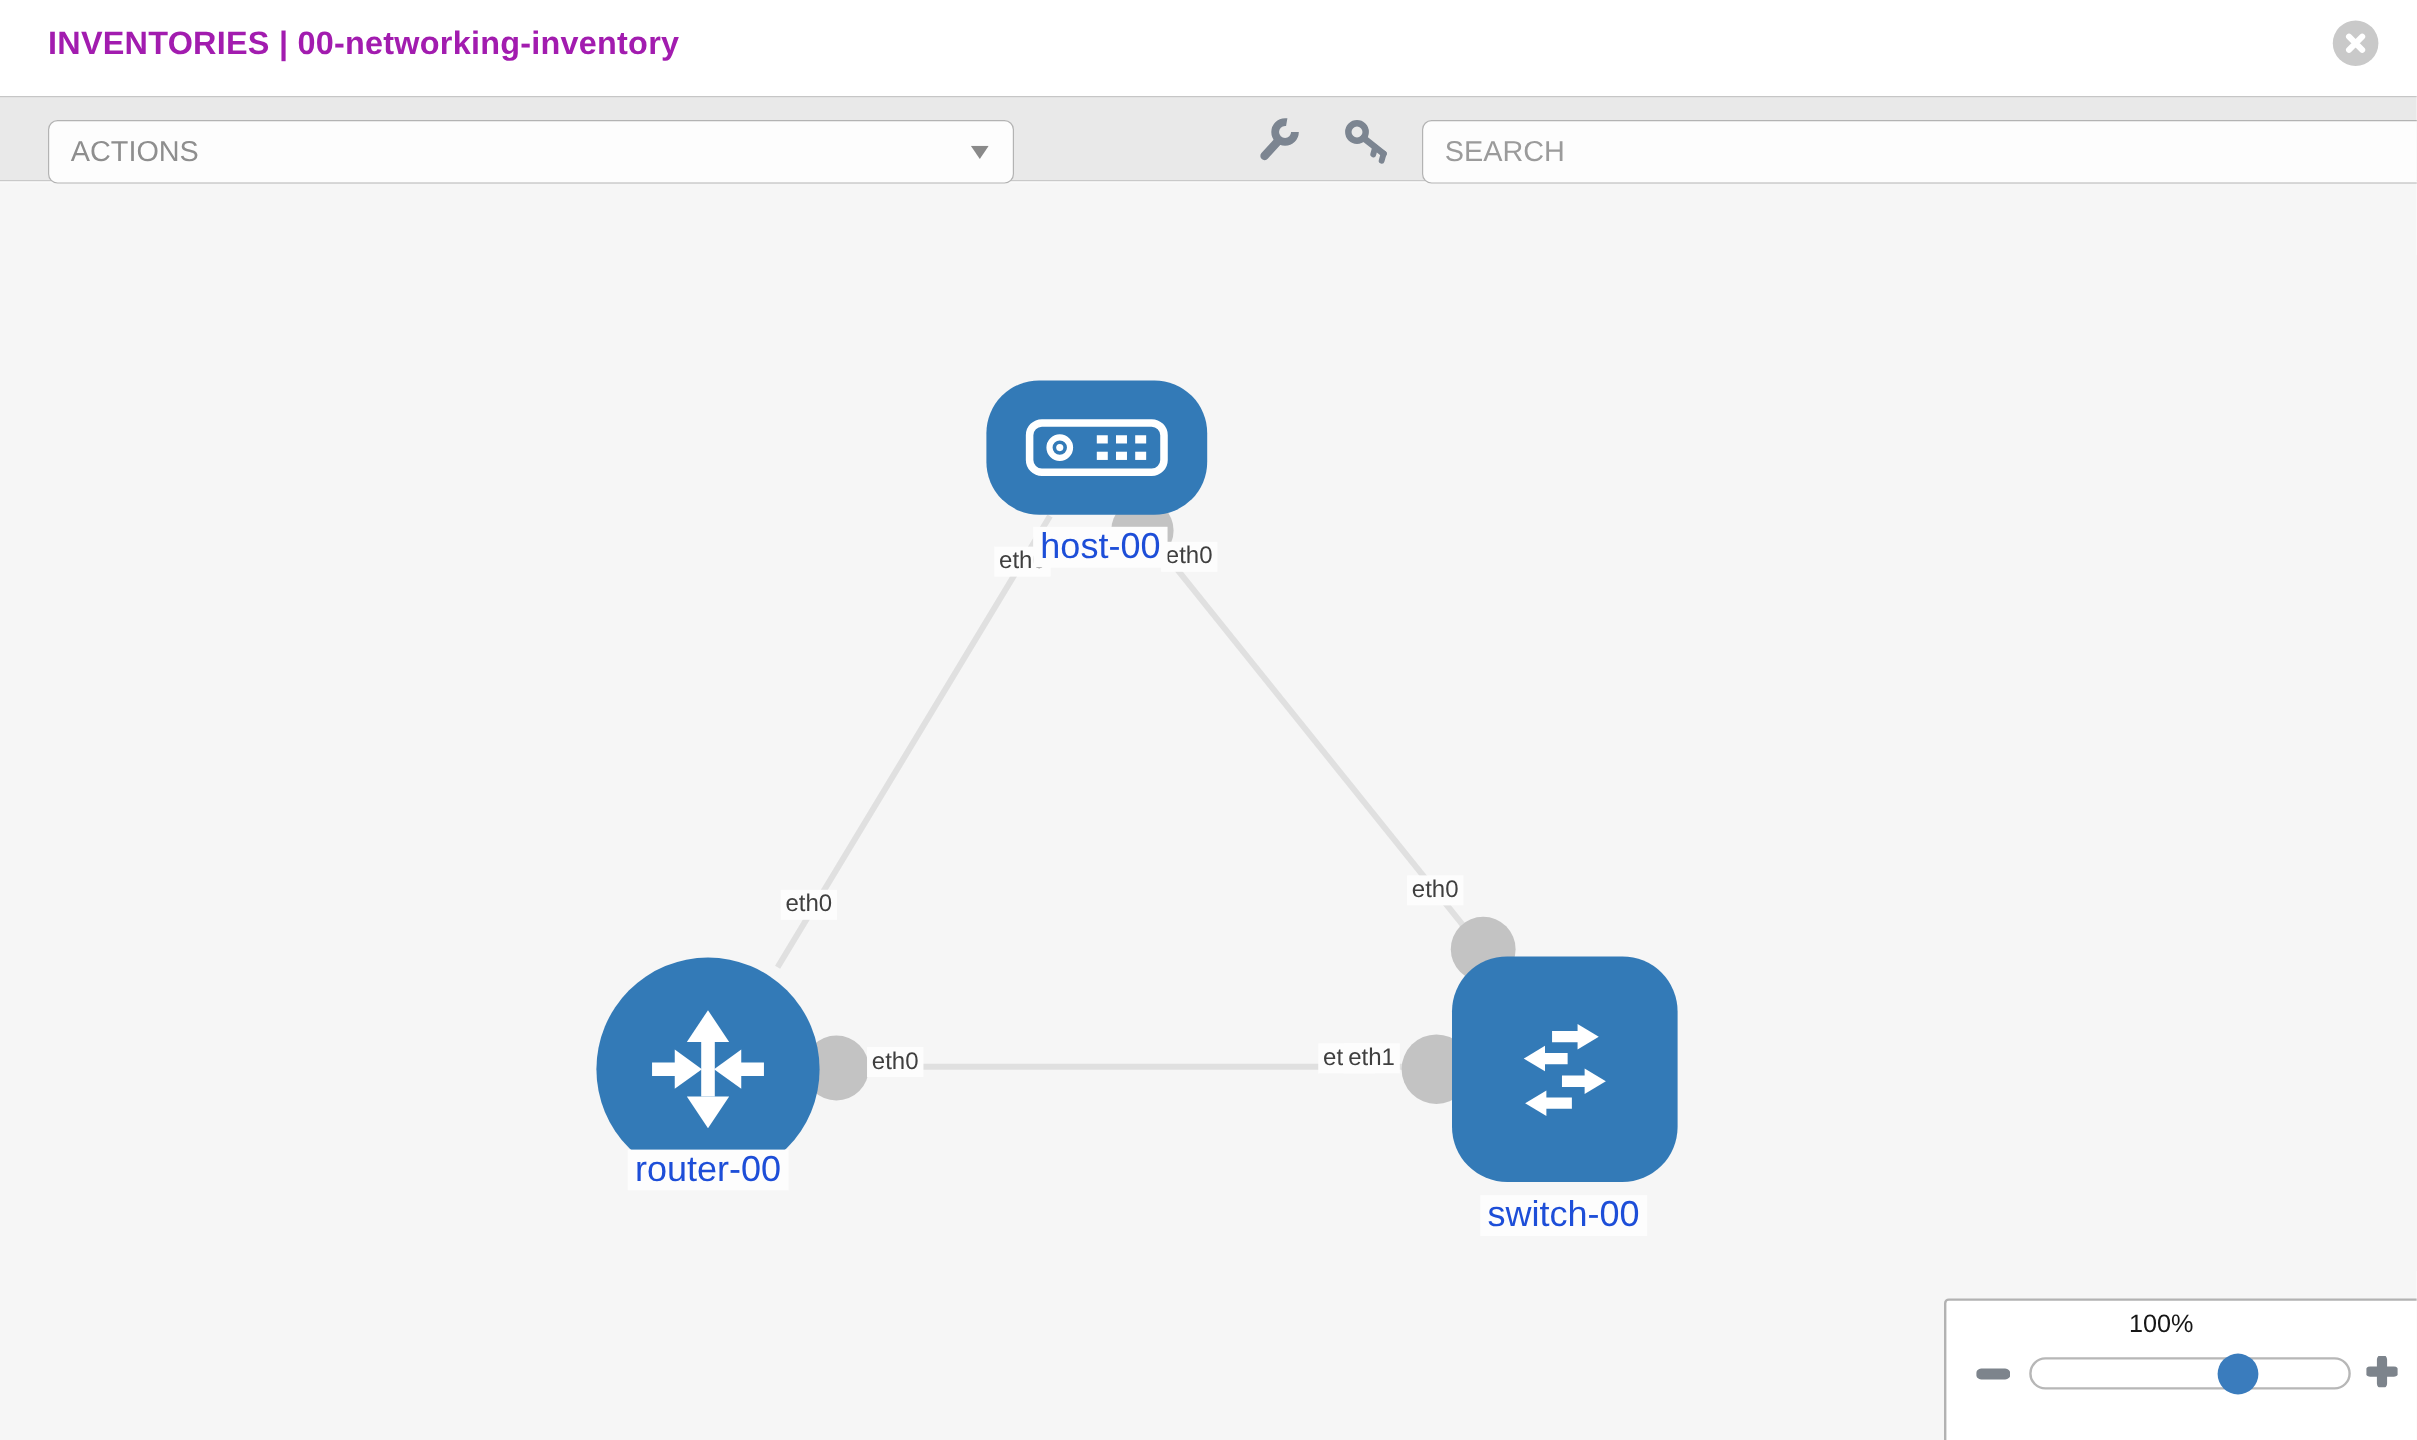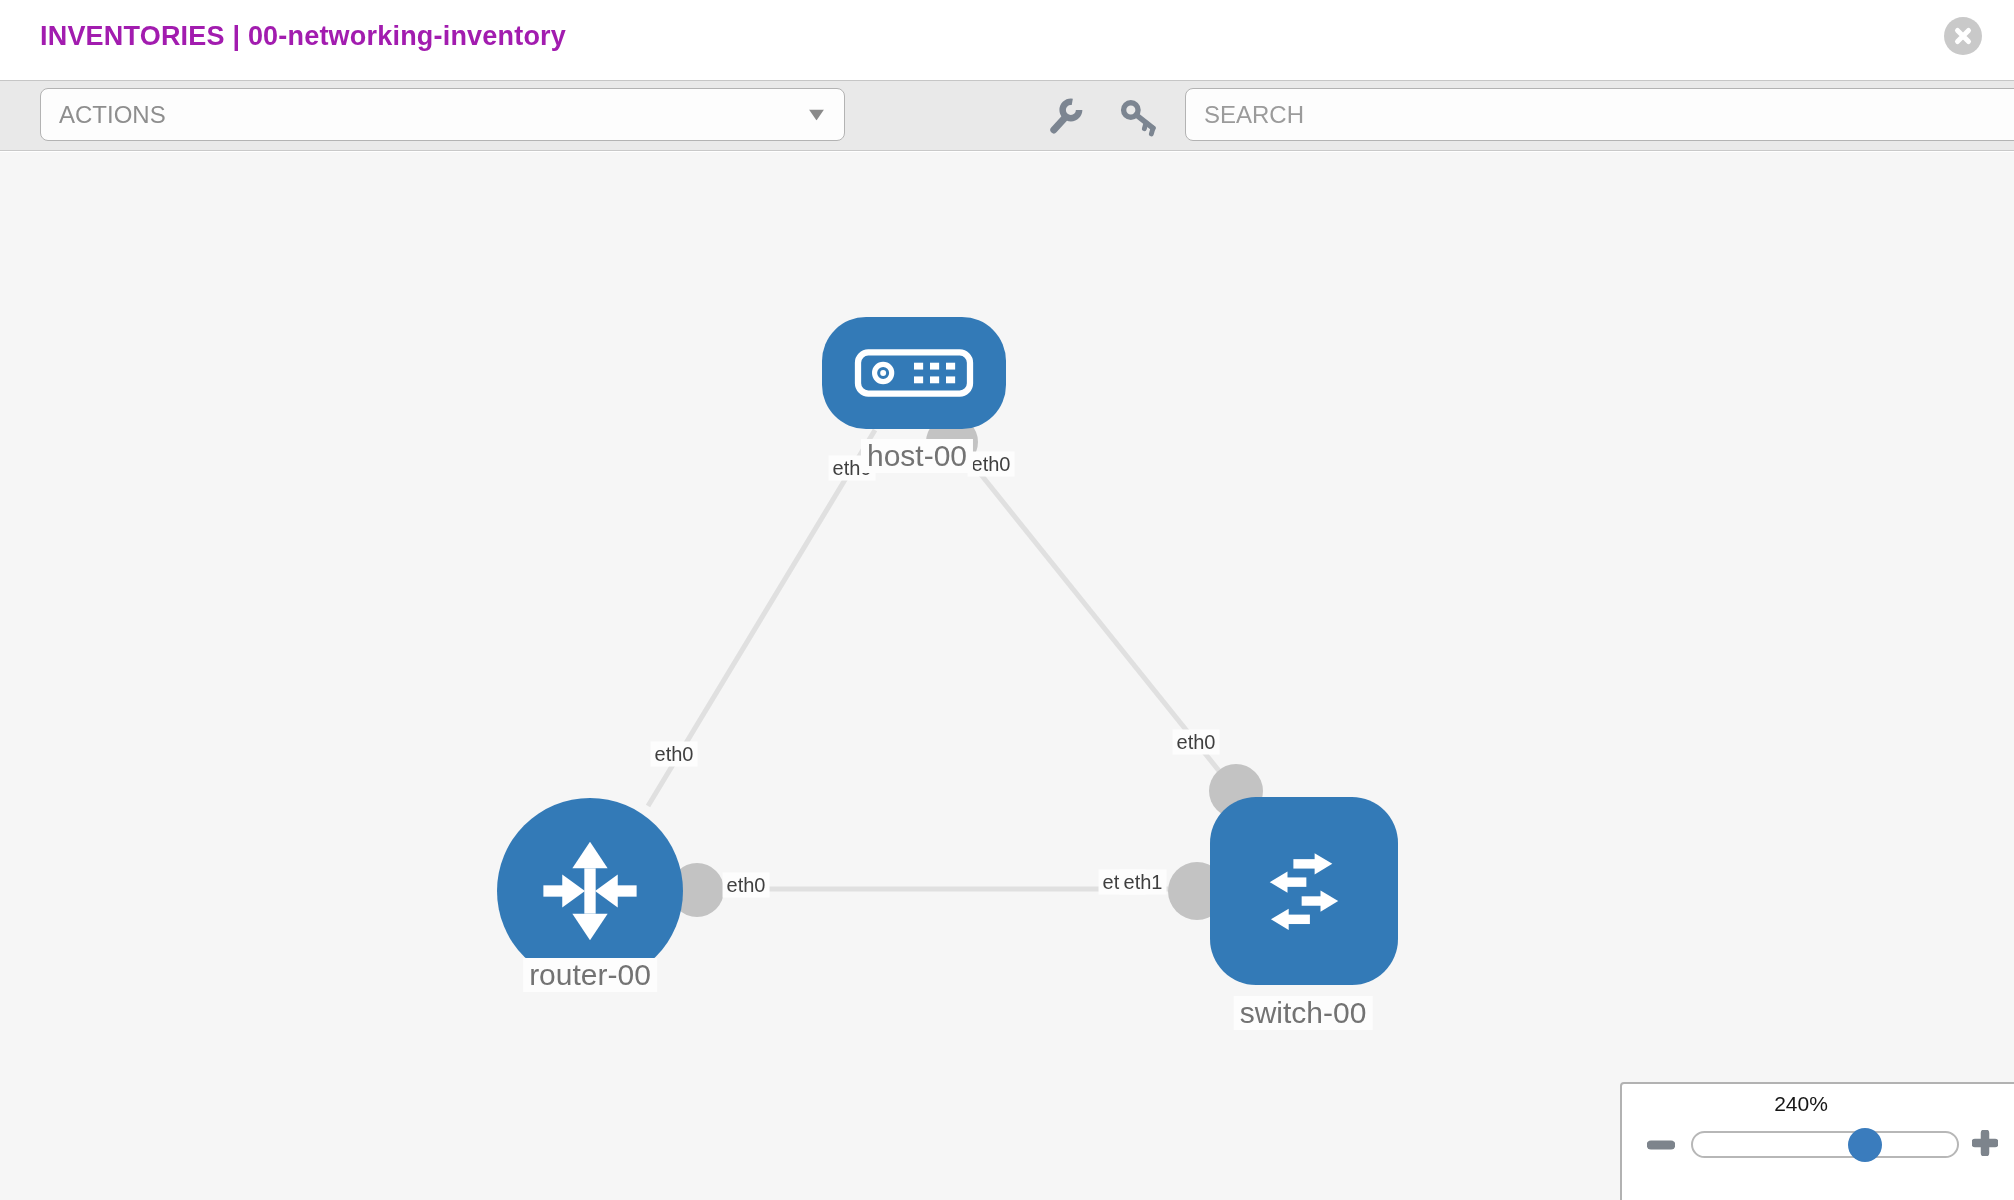--- a/index.html
+++ b/index.html
@@ -22,21 +22,21 @@
     border-radius:50%; background:#c9c9c9; border:none; cursor:pointer;
     display:flex; align-items:center; justify-content:center;
   }
 
   
   .toolbar {
     position:absolute; left:0; top:80px; width:2014px; height:71px;
     background:#e9e9e9; border-top:1px solid #c6c6c6; border-bottom:1px solid #c9c9c9; z-index:6;
   }
   .select-box {
-    position:absolute; top:7px; height:53px; background:#fdfdfd;
+    position:absolute; top:19px; height:53px; background:#fdfdfd;
     border:1.5px solid #b3b3b3; border-radius:8px;
     display:flex; align-items:center; cursor:pointer;
   }
   .select-box .sel-label { font-size:24px; color:#8e8e8e; padding-left:18px; }
   .select-box .caret { position:absolute; right:20px; top:50%; transform:translateY(-50%); }
   .actions-select { left:40px;  width:805px; }
   .search-select  { left:1185px; width:872px; }
   .search-select .sel-label { color:#9b9b9b; }
   .tool-icon-btn {
     position:absolute; top:13px; width:46px; height:46px; border:none; background:transparent;
@@ -49,21 +49,21 @@
   .canvas { position:absolute; left:0; top:152px; width:2014px; height:1048px; background:#f6f6f6; overflow:hidden; }
   .net-svg { position:absolute; left:0; top:-152px; width:2014px; height:1200px; z-index:1; }
 
   .node { position:absolute; background:#337ab7; z-index:2; display:flex; align-items:center; justify-content:center; cursor:pointer; }
   .node-host   { left:822px;  top:165px; width:184px; height:112px; border-radius:44px; }
   .node-router { left:497px;  top:646px; width:186px; height:186px; border-radius:50%;  }
   .node-switch { left:1210px; top:645px; width:188px; height:188px; border-radius:46px; }
 
   .node-label {
     position:absolute; transform:translate(-50%,-50%); z-index:4;
-    background:#fdfdfd; color:#737373; font-size:30px; padding:0 6px; line-height:34px; white-space:nowrap;
+    background:#fdfdfd; color:#1d4ed8; font-size:30px; padding:0 6px; line-height:34px; white-space:nowrap;
   }
   .if-label {
     position:absolute; transform:translate(-50%,-50%); z-index:3;
     background:#fdfdfd; color:#3f3f3f; font-size:20px; padding:0 4px; line-height:25px; white-space:nowrap;
   }
 
   
   .zoom-panel {
     position:absolute; left:1620px; top:930px; width:420px; height:150px;
     background:#ffffff; border:2px solid #b2b2b2; border-radius:4px; z-index:5;
@@ -195,21 +195,21 @@
     <div class="if-label" style="left:852px; top:316px;">eth0</div>
     <div class="if-label" style="left:991px; top:312px;">eth0</div>
     <div class="if-label" style="left:674px; top:602px;">eth0</div>
     <div class="if-label" style="left:1196px; top:590px;">eth0</div>
     <div class="if-label" style="left:746px; top:733px;">eth0</div>
 
     <div class="if-label" style="left:1122px; top:730px;">eth1</div>
     <div class="if-label" style="left:1143px; top:730px;">eth1</div>
 
     <div class="zoom-panel">
-      <div class="zoom-value">240%</div>
+      <div class="zoom-value">100%</div>
       <button class="zoom-minus">
         <svg width="28" height="10" viewBox="0 0 28 10">
           <path d="M4 5 H24" stroke="#7d848c" stroke-width="9" stroke-linecap="round"></path>
         </svg>
       </button>
       <div class="zoom-track"></div>
       <div class="zoom-thumb"></div>
       <button class="zoom-plus">
         <svg width="26" height="26" viewBox="0 0 26 26">
           <path d="M3 13 H23 M13 3 V23" stroke="#7d848c" stroke-width="8.5" stroke-linecap="round"></path>

